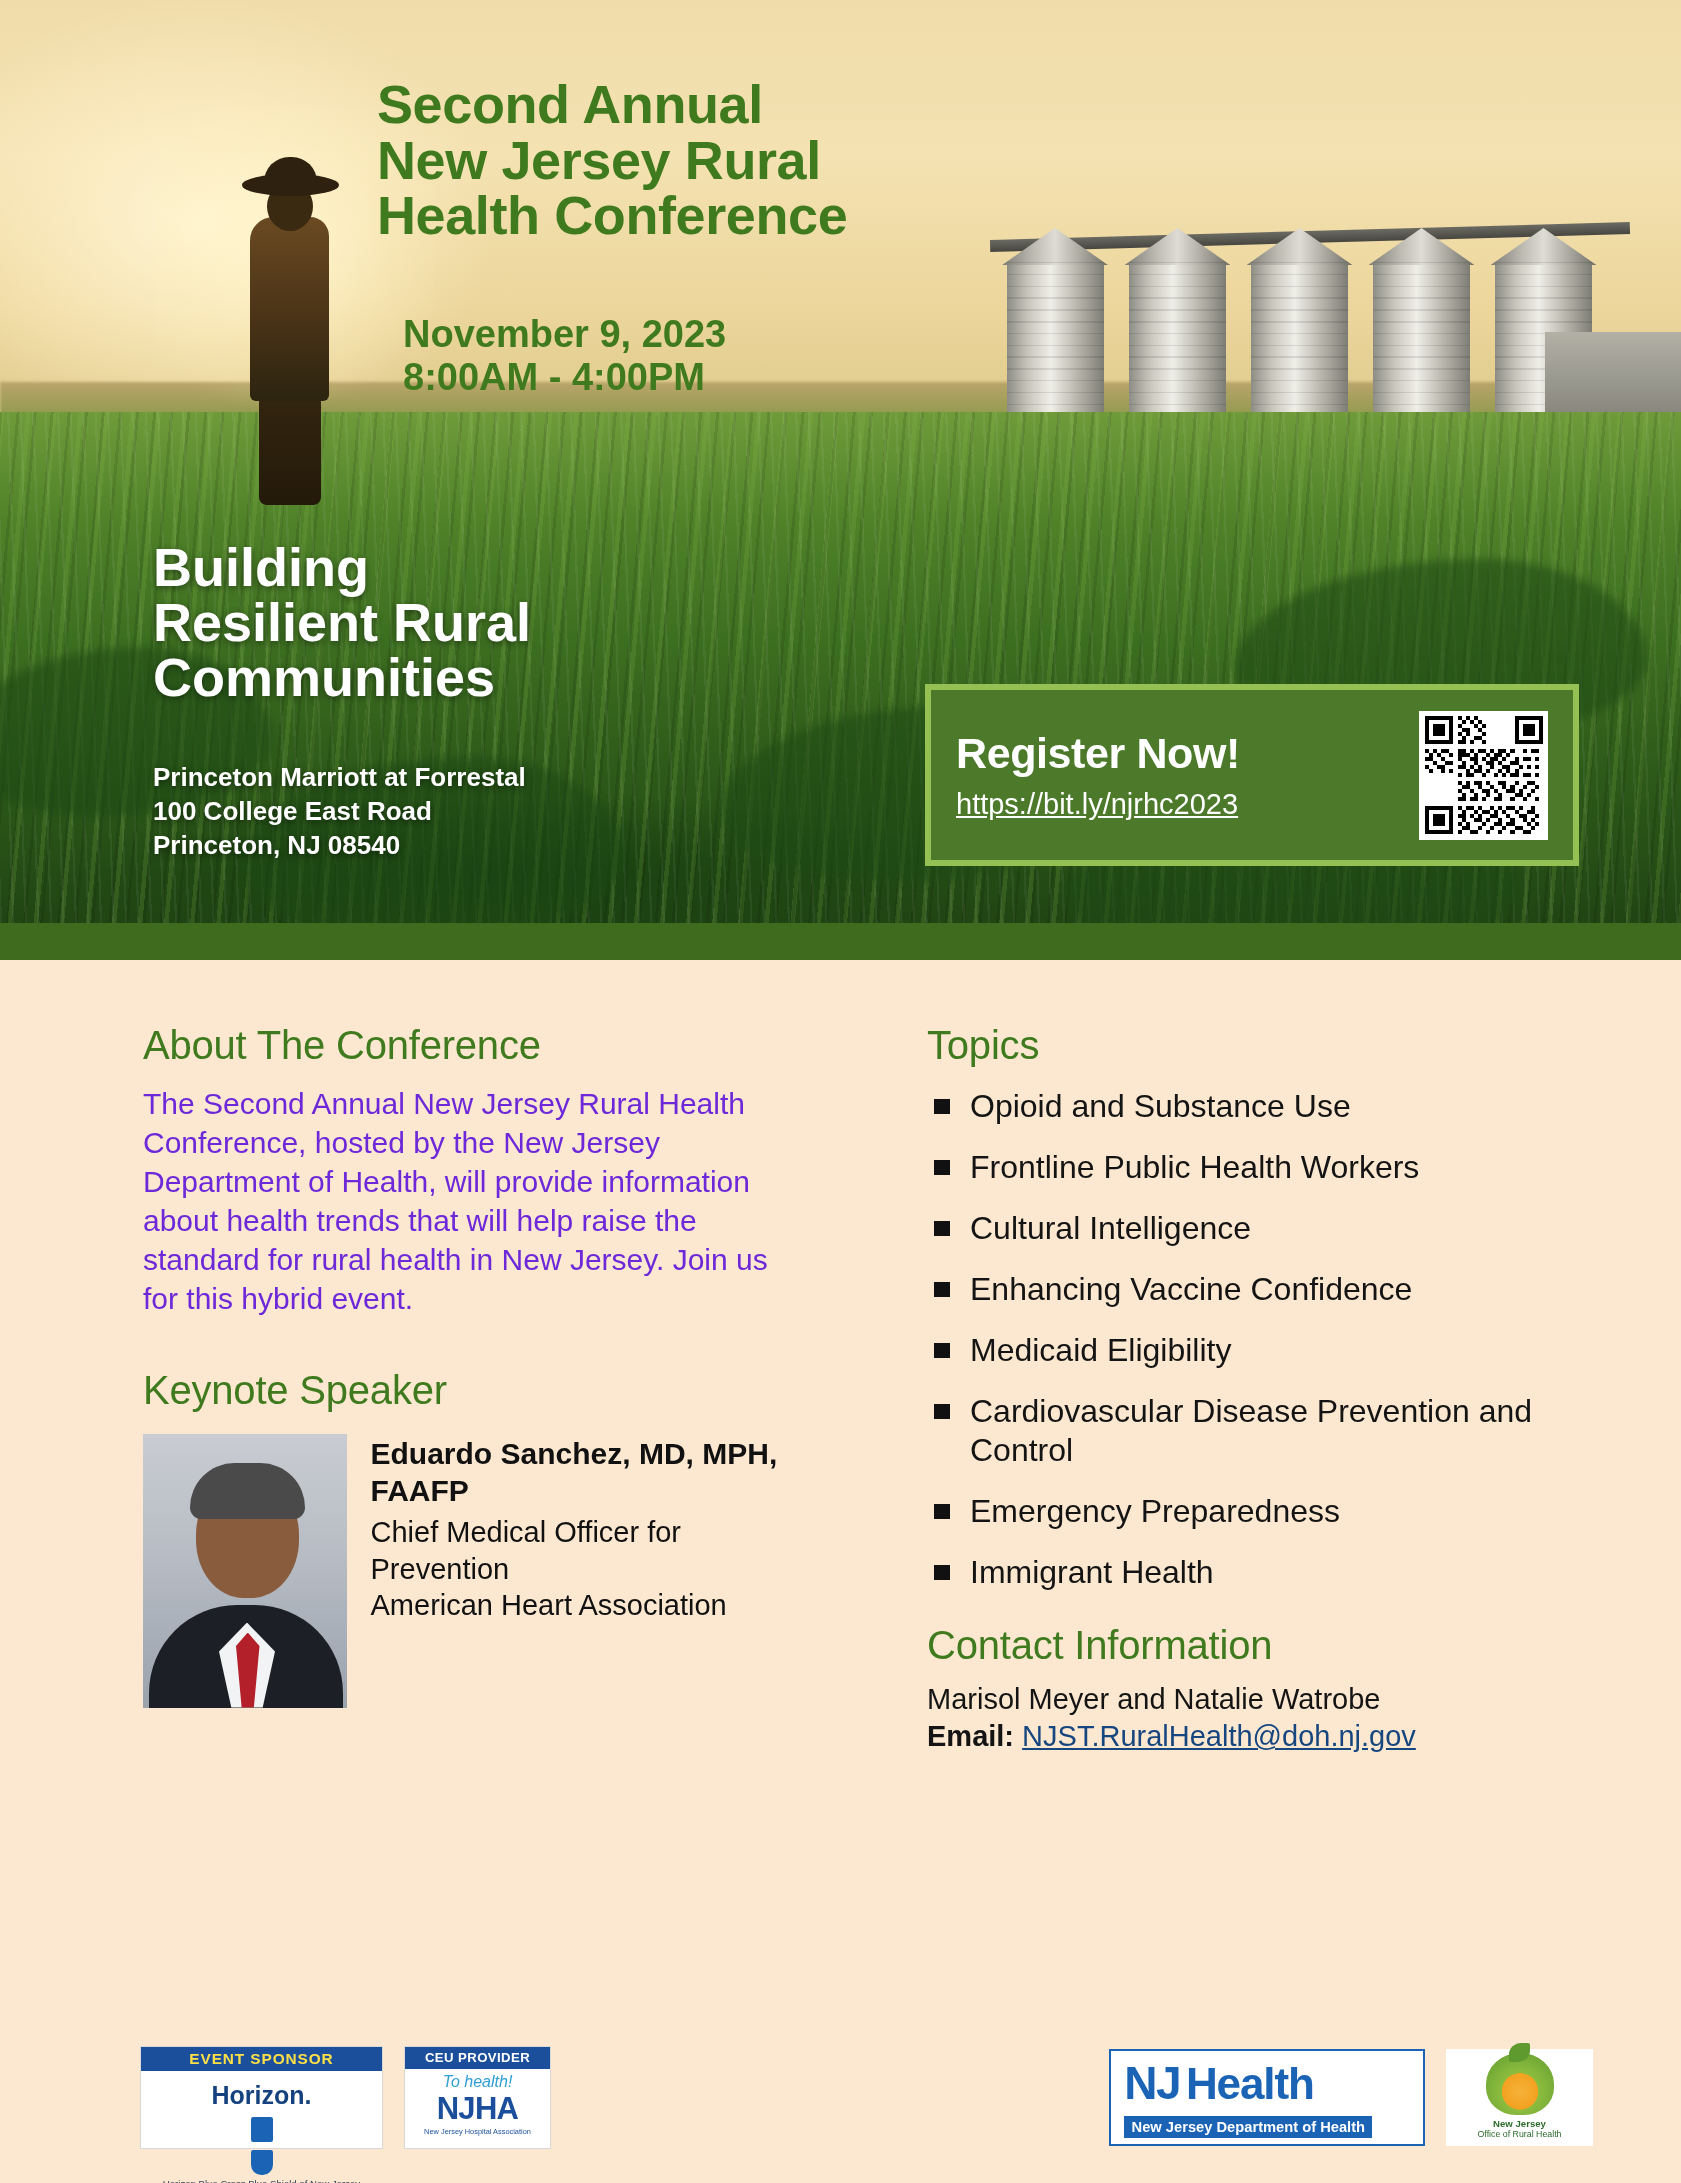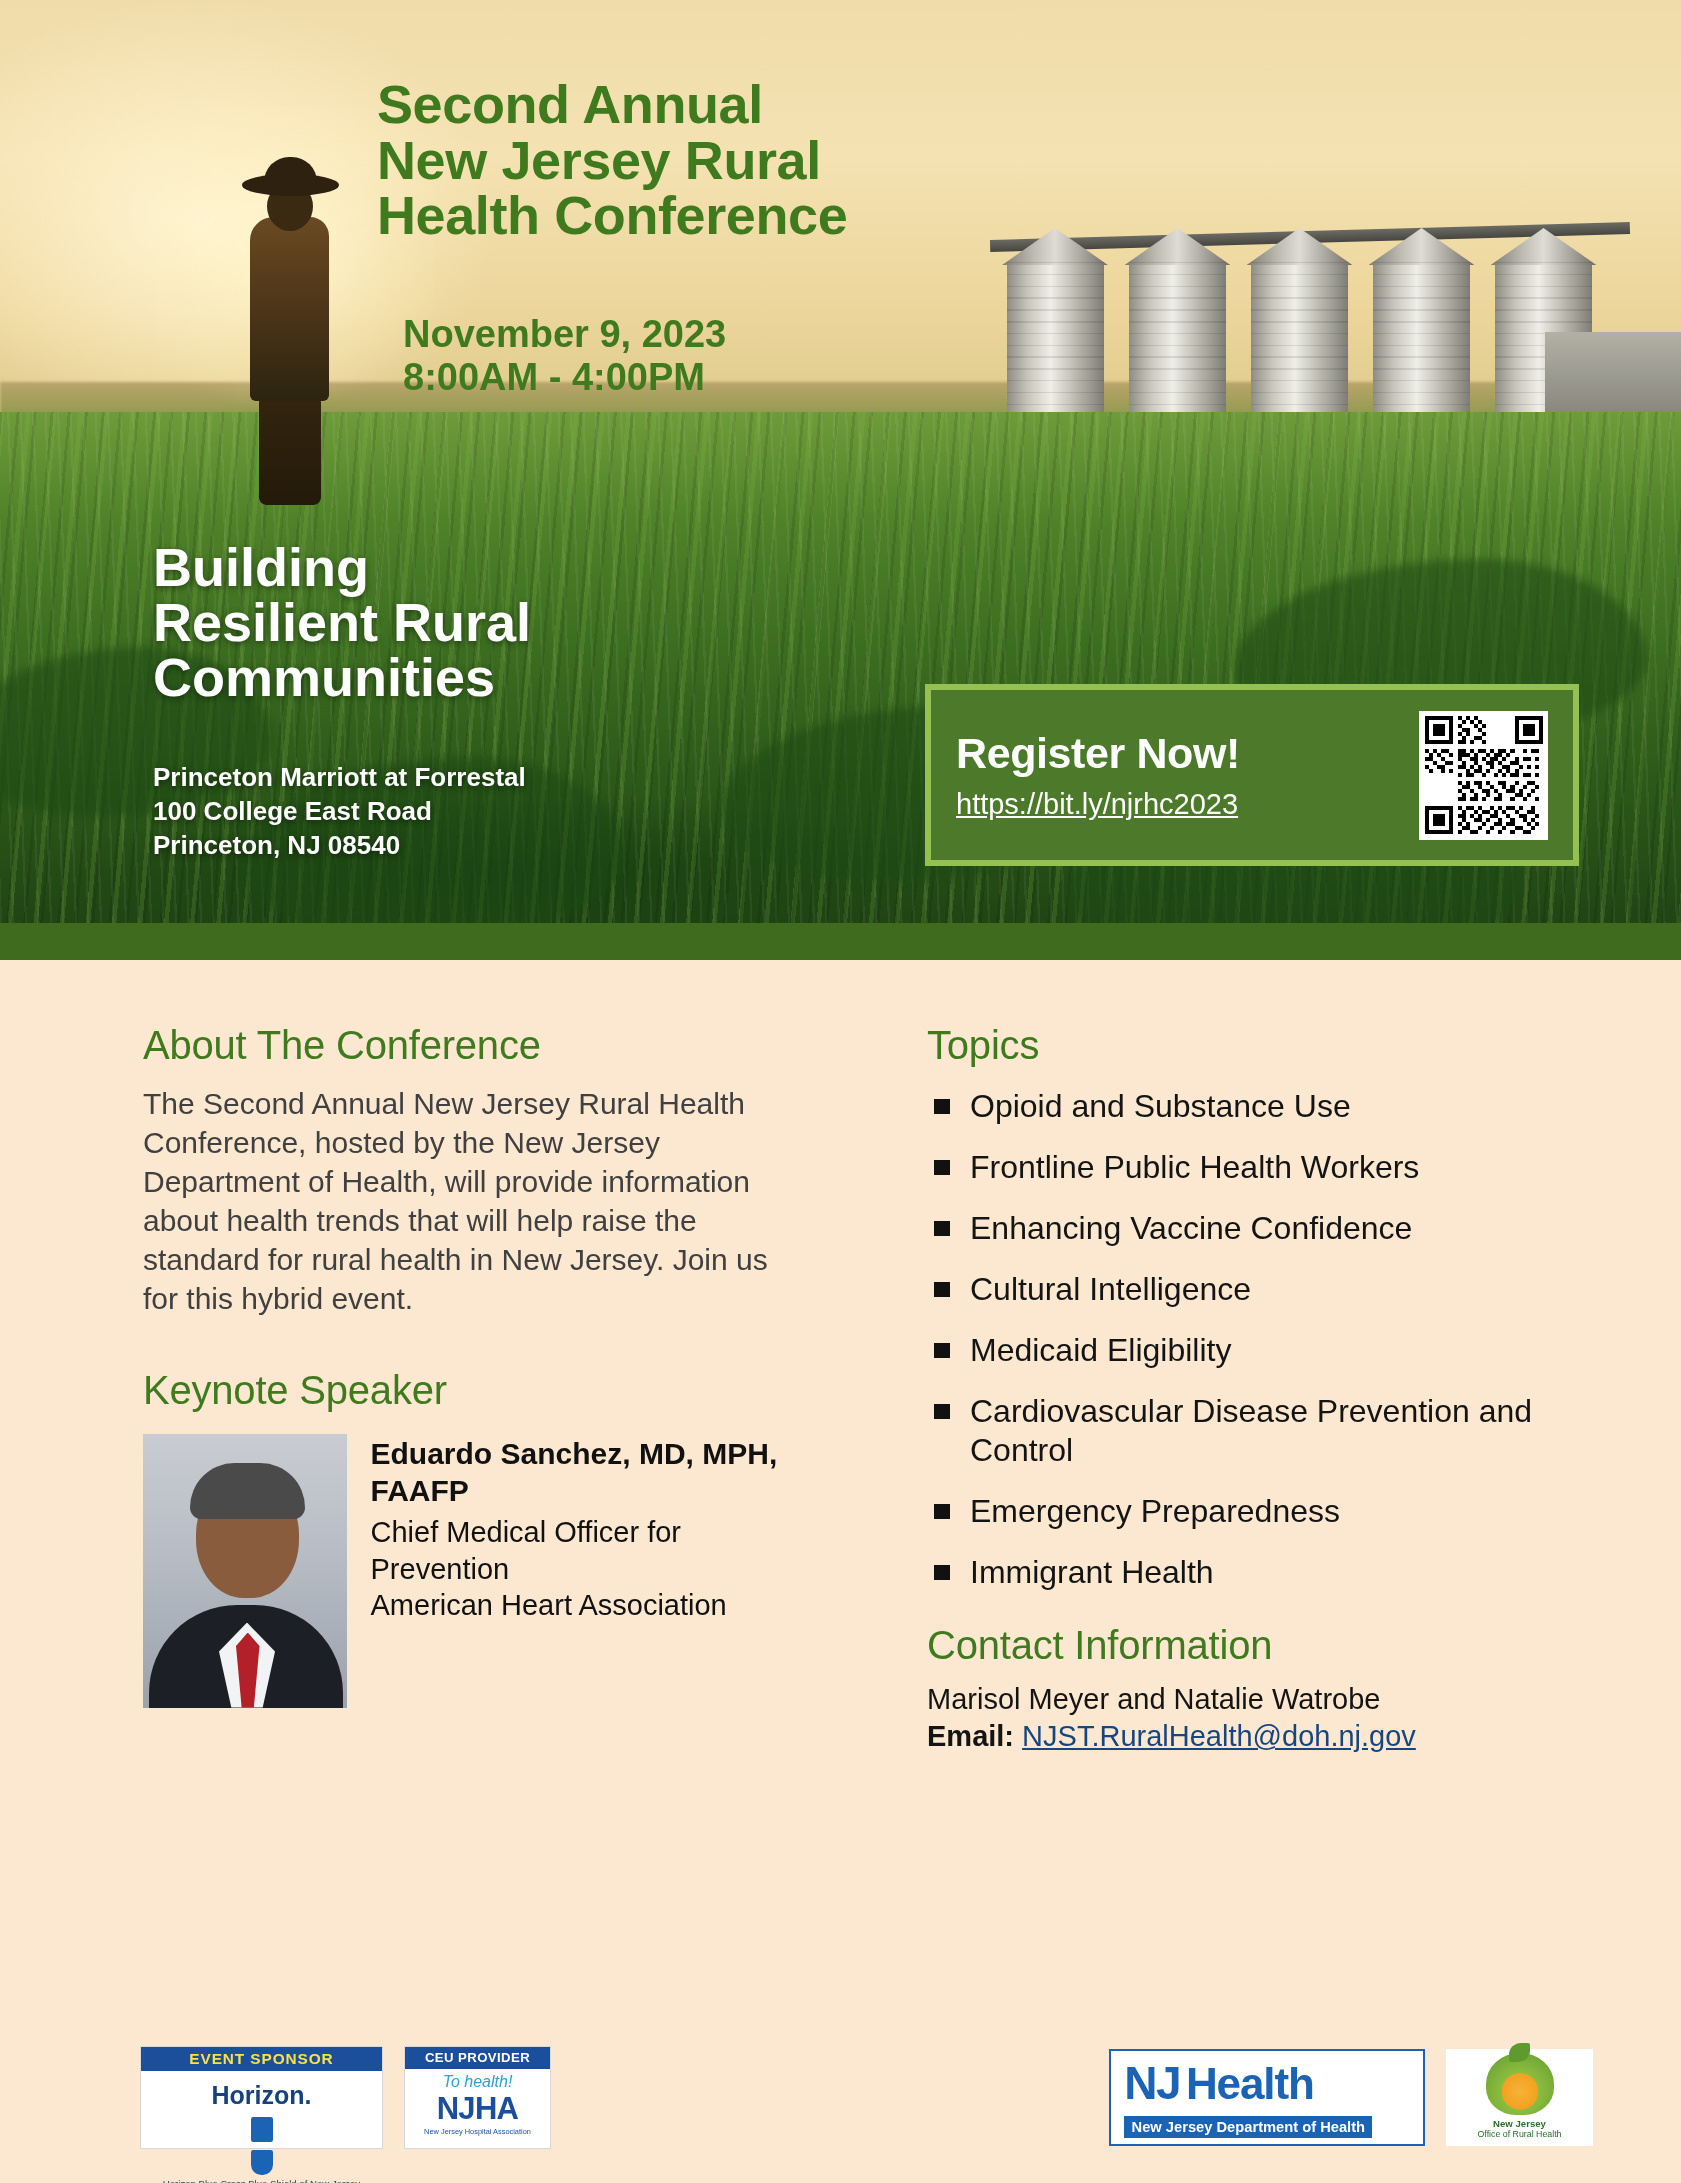--- a/index.html
+++ b/index.html
@@ -159,21 +159,21 @@
   
   .content { position: absolute; left: 0; top: 960px; width: 100%; height: 1224px; background: #FCE8D0; }
 
   .col-left { position: absolute; left: 143px; top: 63px; width: 662px; }
   .col-right { position: absolute; left: 927px; top: 63px; width: 662px; }
 
   h2.sec {
     color: #3F7A1E; font-size: 40px; font-weight: 400; letter-spacing: -0.2px;
   }
   .about-body {
-    margin-top: 16px; font-size: 30px; line-height: 1.30; color: #404040; max-width: 629px;
+    margin-top: 16px; font-size: 30px; line-height: 1.30; color: #6d28d9; max-width: 629px;
   }
   h2.keynote { margin-top: 50px; }
 
   .speaker { display: flex; gap: 23.5px; margin-top: 20.6px; }
   .headshot {
     width: 204px; height: 274px; flex: 0 0 204px;
     background: linear-gradient(to bottom, #c9ccd2 0%, #b7bcc4 45%, #9aa2ac 100%);
     position: relative; overflow: hidden;
   }
   .headshot .face {
@@ -552,22 +552,22 @@
           </div>
         </div>
       </div>
     </div>
 
     <div class="col-right">
       <h2 class="sec">Topics</h2>
       <ul class="topics">
         <li>Opioid and Substance Use</li>
         <li>Frontline Public Health Workers</li>
+        <li>Cultural Intelligence</li>
         <li>Enhancing Vaccine Confidence</li>
-        <li>Cultural Intelligence</li>
         <li>Medicaid Eligibility</li>
         <li>Cardiovascular Disease Prevention and Control</li>
         <li>Emergency Preparedness</li>
         <li>Immigrant Health</li>
       </ul>
 
       <h2 class="sec contact">Contact Information</h2>
       <div class="contact-names">Marisol Meyer and Natalie Watrobe</div>
       <div class="contact-email">
         <b>Email:</b>

